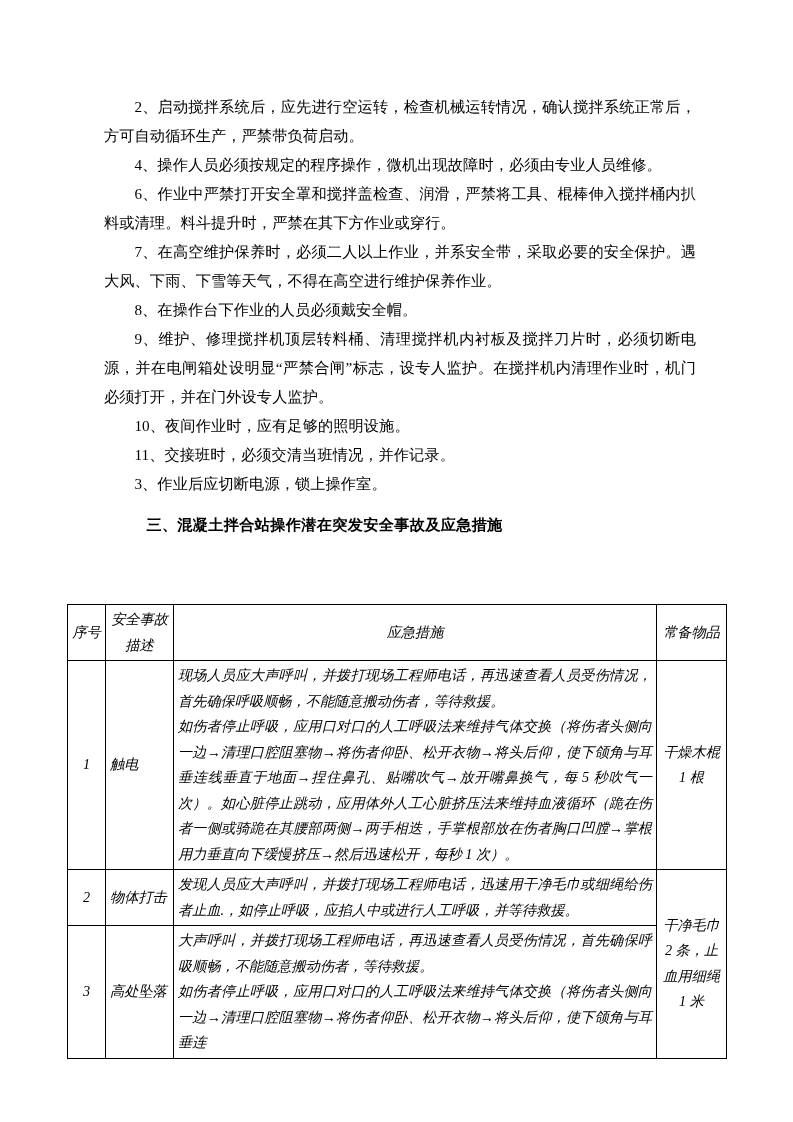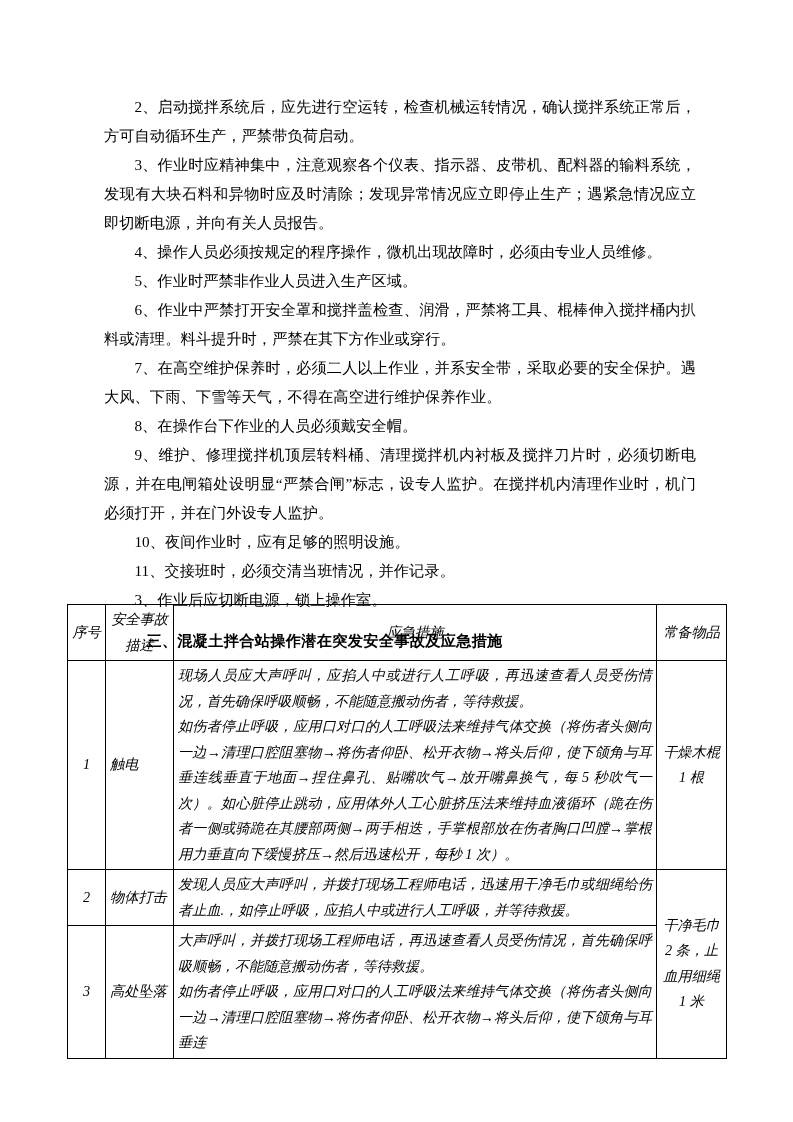--- a/index.html
+++ b/index.html
@@ -89,23 +89,21 @@
   }
   td.msr p.ind { text-indent: 0; }
 </style>
 </head>
 <body>
 
 <div class="page">
 
   <div class="body-block">
     <p class="para">2、启动搅拌系统后，应先进行空运转，检查机械运转情况，确认搅拌系统正常后，方可自动循环生产，严禁带负荷启动。</p>
-    <p class="para">3、作业时应精神集中，注意观察各个仪表、指示器、皮带机、配料器的输料系统，发现有大块石料和异物时应及时清除；发现异常情况应立即停止生产；遇紧急情况应立即切断电源，并向有关人员报告。</p>
     <p class="para">4、操作人员必须按规定的程序操作，微机出现故障时，必须由专业人员维修。</p>
-    <p class="para">5、作业时严禁非作业人员进入生产区域。</p>
     <p class="para">6、作业中严禁打开安全罩和搅拌盖检查、润滑，严禁将工具、棍棒伸入搅拌桶内扒料或清理。料斗提升时，严禁在其下方作业或穿行。</p>
     <p class="para">7、在高空维护保养时，必须二人以上作业，并系安全带，采取必要的安全保护。遇大风、下雨、下雪等天气，不得在高空进行维护保养作业。</p>
     <p class="para">8、在操作台下作业的人员必须戴安全帽。</p>
     <p class="para">9、维护、修理搅拌机顶层转料桶、清理搅拌机内衬板及搅拌刀片时，必须切断电源，并在电闸箱处设明显“严禁合闸”标志，设专人监护。在搅拌机内清理作业时，机门必须打开，并在门外设专人监护。</p>
     <p class="para">10、夜间作业时，应有足够的照明设施。</p>
     <p class="para">11、交接班时，必须交清当班情况，并作记录。</p>
     <p class="para">3、作业后应切断电源，锁上操作室。</p>
     <p class="heading">三、混凝土拌合站操作潜在突发安全事故及应急措施</p>
   </div>
 
@@ -122,21 +120,21 @@
           <td class="hdr">序号</td>
           <td class="hdr">安全事故描述</td>
           <td class="hdr">应急措施</td>
           <td class="hdr">常备物品</td>
         </tr>
 
         <tr>
           <td class="no">1</td>
           <td class="desc">触电</td>
           <td class="msr">
-            <p class="ind">现场人员应大声呼叫，应掐人中或进行人工呼吸，再迅速查看人员受伤情况，首先确保呼吸顺畅，不能随意搬动伤者，等待救援。</p>
+            <p class="ind">现场人员应大声呼叫，并拨打现场工程师电话，再迅速查看人员受伤情况，首先确保呼吸顺畅，不能随意搬动伤者，等待救援。</p>
             <p class="ind">如伤者停止呼吸，应用口对口的人工呼吸法来维持气体交换（将伤者头侧向一边→清理口腔阻塞物→将伤者仰卧、松开衣物→将头后仰，使下颌角与耳垂连线垂直于地面→捏住鼻孔、贴嘴吹气→放开嘴鼻换气，每 5 秒吹气一次）。如心脏停止跳动，应用体外人工心脏挤压法来维持血液循环（跪在伤者一侧或骑跪在其腰部两侧→两手相迭，手掌根部放在伤者胸口凹膛→掌根用力垂直向下缓慢挤压→然后迅速松开，每秒 1 次）。</p>
           </td>
           <td class="item">干燥木棍 1 根</td>
         </tr>
 
         <tr>
           <td class="no">2</td>
           <td class="desc">物体打击</td>
           <td class="msr">
             <p class="ind">发现人员应大声呼叫，并拨打现场工程师电话，迅速用干净毛巾或细绳给伤者止血.，如停止呼吸，应掐人中或进行人工呼吸，并等待救援。</p>

